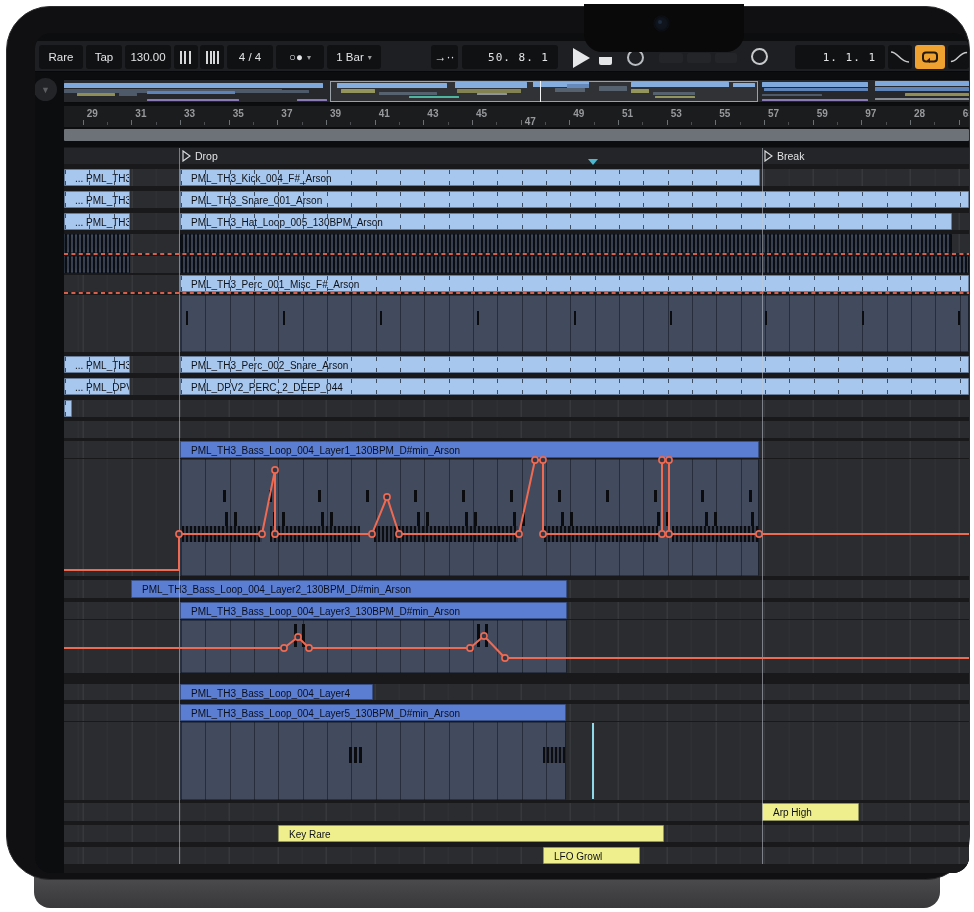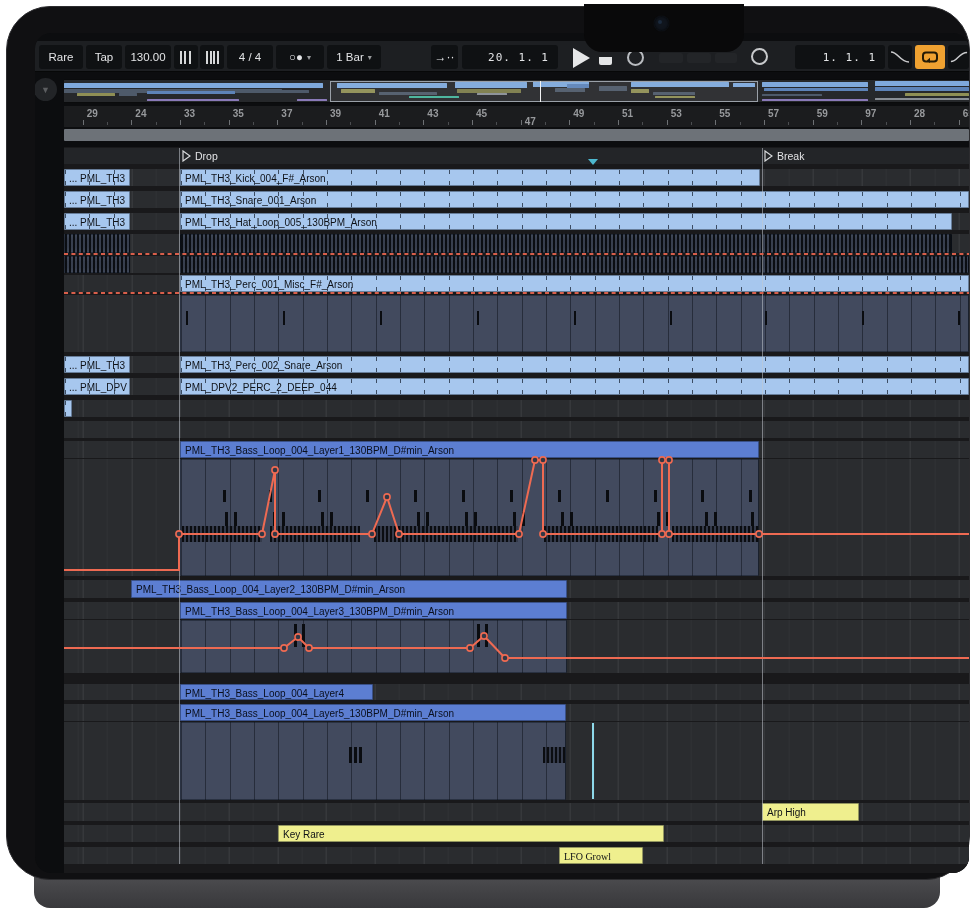--- a/index.html
+++ b/index.html
@@ -46,21 +46,21 @@
   .loopbar{position:absolute;left:57px;top:122px;width:905px;height:12px;background:#6d7278;border-radius:1px;}
 
   
   .tracks-base{position:absolute;left:57px;top:140px;width:905px;height:726px;background:#19191b;}
   .rowbg{position:absolute;background:#2a2c2f;background-image:
       repeating-linear-gradient(90deg,rgba(255,255,255,0.055) 0 1px,transparent 1px 48.667px),
       repeating-linear-gradient(90deg,rgba(255,255,255,0.028) 0 1px,transparent 1px 24.333px);
       background-position:18.7px 0;}
   .rowbg.loc{background:#232528;background-image:none;}
   .clip{position:absolute;border:1px solid rgba(8,14,24,0.4);border-radius:1px;overflow:hidden;white-space:nowrap;}
-  .clip span{display:block;padding:3px 0 0 4px;font-size:10px;font-weight:500;color:#0e1116;}
+  .clip span{display:block;padding:3px 0 0 10px;font-size:10px;font-weight:500;color:#0e1116;}
   .clip.lb{background:#a7c7ee;}
   .clip.mb{background:#5c7ed2;}
   .clip.mb span{color:#0a0f1d;}
   .clip.y{background:#efef8e;}
   .clip.body{background-color:#424a5e;background-image:repeating-linear-gradient(90deg,rgba(12,16,24,0.5) 0 1px,transparent 1px 24.333px);}
   .clip.wave{background-color:#404859;background-image:
       repeating-linear-gradient(90deg,rgba(4,6,10,0.88) 0 2px,transparent 2px 4px),
       linear-gradient(to bottom,rgba(64,72,89,0.95) 0,rgba(10,12,17,0.15) 30%,rgba(10,12,17,0.15) 70%,rgba(64,72,89,0.95) 100%);}
   .clip.lb::before,.clip.lb::after{content:"";position:absolute;left:0;right:0;height:4px;
       background:repeating-linear-gradient(90deg,rgba(15,25,40,0.7) 0 1px,transparent 1px 24.333px);}
@@ -97,21 +97,21 @@
         <div class="tbtn" style="left:220px;top:38px;width:46px;height:24px;">4 / 4</div>
         <div class="tbtn" style="left:269px;top:38px;width:48px;height:24px;">
           <span>○●</span>
           <span class="caret">▾</span>
         </div>
         <div class="tbtn" style="left:320px;top:38px;width:54px;height:24px;">
           <span>1 Bar</span>
           <span class="caret">▾</span>
         </div>
         <div class="tbtn" style="left:424px;top:38px;width:27px;height:24px;font-size:12px;">→··</div>
-        <div class="numbox" style="left:455px;top:38px;width:96px;height:24px;">20. 1. 1</div>
+        <div class="numbox" style="left:455px;top:38px;width:96px;height:24px;">50. 8. 1</div>
         <div class="play-tri" style="left:566px;top:41px;"></div>
 
         <div class="sliver" style="left:592px;top:50px;width:13px;height:8px;background:#e4e5e6;border-radius:0 0 2px 2px;"></div>
         <div class="sliver" style="left:620px;top:42px;width:17px;height:17px;border:2px solid #b9bcc0;border-radius:50%;"></div>
         <div class="sliver" style="left:652px;top:46px;width:24px;height:10px;background:#232528;border-radius:2px;"></div>
         <div class="sliver" style="left:680px;top:46px;width:24px;height:10px;background:#232528;border-radius:2px;"></div>
         <div class="sliver" style="left:708px;top:46px;width:22px;height:10px;background:#232528;border-radius:2px;"></div>
         <div class="circle-btn" style="left:744px;top:41px;"></div>
         <div class="numbox" style="left:788px;top:38px;width:90px;height:24px;">1. 1. 1</div>
         <div class="tbtn" style="left:881px;top:38px;width:24px;height:24px;">
@@ -169,21 +169,21 @@
             <div class="ov-seg" style="left: 811px; top: 18px; width: 94px; height: 2px; background: rgb(138, 143, 150);"></div>
             <div class="ov-box" style="left: 266px; top: 1px; width: 428px; height: 21px;"></div>
             <div class="ov-playhead" style="left: 476px; top: 1px; height: 21px;"></div>
           </div>
 
         <div class="ruler" id="ruler">
             <div class="btick" style="left: 18.668px;"></div>
             <div class="blabel" style="left: 22.668px;">29</div>
             <div class="bsub" style="left: 43.001px;"></div>
             <div class="btick" style="left: 67.334px;"></div>
-            <div class="blabel" style="left: 71.334px;">24</div>
+            <div class="blabel" style="left: 71.334px;">31</div>
             <div class="bsub" style="left: 91.667px;"></div>
             <div class="btick" style="left: 116px;"></div>
             <div class="blabel" style="left: 120px;">33</div>
             <div class="bsub" style="left: 140.333px;"></div>
             <div class="btick" style="left: 164.666px;"></div>
             <div class="blabel" style="left: 168.666px;">35</div>
             <div class="bsub" style="left: 188.999px;"></div>
             <div class="btick" style="left: 213.332px;"></div>
             <div class="blabel" style="left: 217.332px;">37</div>
             <div class="bsub" style="left: 237.665px;"></div>
@@ -314,21 +314,21 @@
             <div class="clip body" style="left: 173px; top: 715px; width: 386px; height: 78px;"></div>
             <div class="rowbg" style="left: 57px; top: 796px; width: 905px; height: 18px;"></div>
             <div class="clip y" style="left: 755px; top: 796px; width: 97px; height: 18px;">
               <span>Arp High</span>
             </div>
             <div class="rowbg" style="left: 57px; top: 818px; width: 905px; height: 17px;"></div>
             <div class="clip y" style="left: 271px; top: 818px; width: 386px; height: 17px;">
               <span>Key Rare</span>
             </div>
             <div class="rowbg" style="left: 57px; top: 840px; width: 905px; height: 17px;"></div>
-            <div class="clip y" style="left: 552px; top: 840px; width: 84px; height: 17px; font-family: Liberation Serif, serif;">
+            <div class="clip y" style="left: 536px; top: 840px; width: 97px; height: 17px;">
               <span>LFO Growl</span>
             </div>
           </div>
         <div id="decor">
             <div class="mark" style="left: 179px; top: 304px; width: 2px; height: 14px;"></div>
             <div class="mark" style="left: 276px; top: 304px; width: 2px; height: 14px;"></div>
             <div class="mark" style="left: 373px; top: 304px; width: 2px; height: 14px;"></div>
             <div class="mark" style="left: 470px; top: 304px; width: 2px; height: 14px;"></div>
             <div class="mark" style="left: 567px; top: 304px; width: 2px; height: 14px;"></div>
             <div class="mark" style="left: 663px; top: 304px; width: 2px; height: 14px;"></div>

